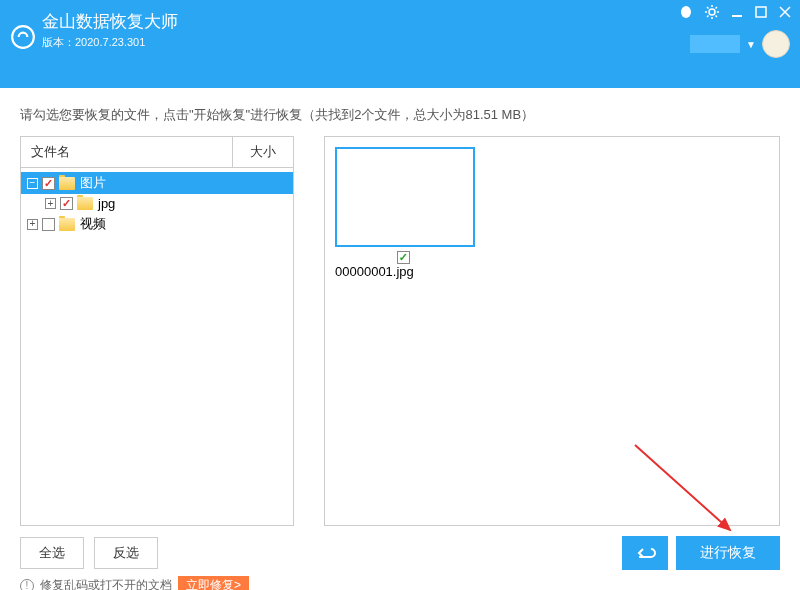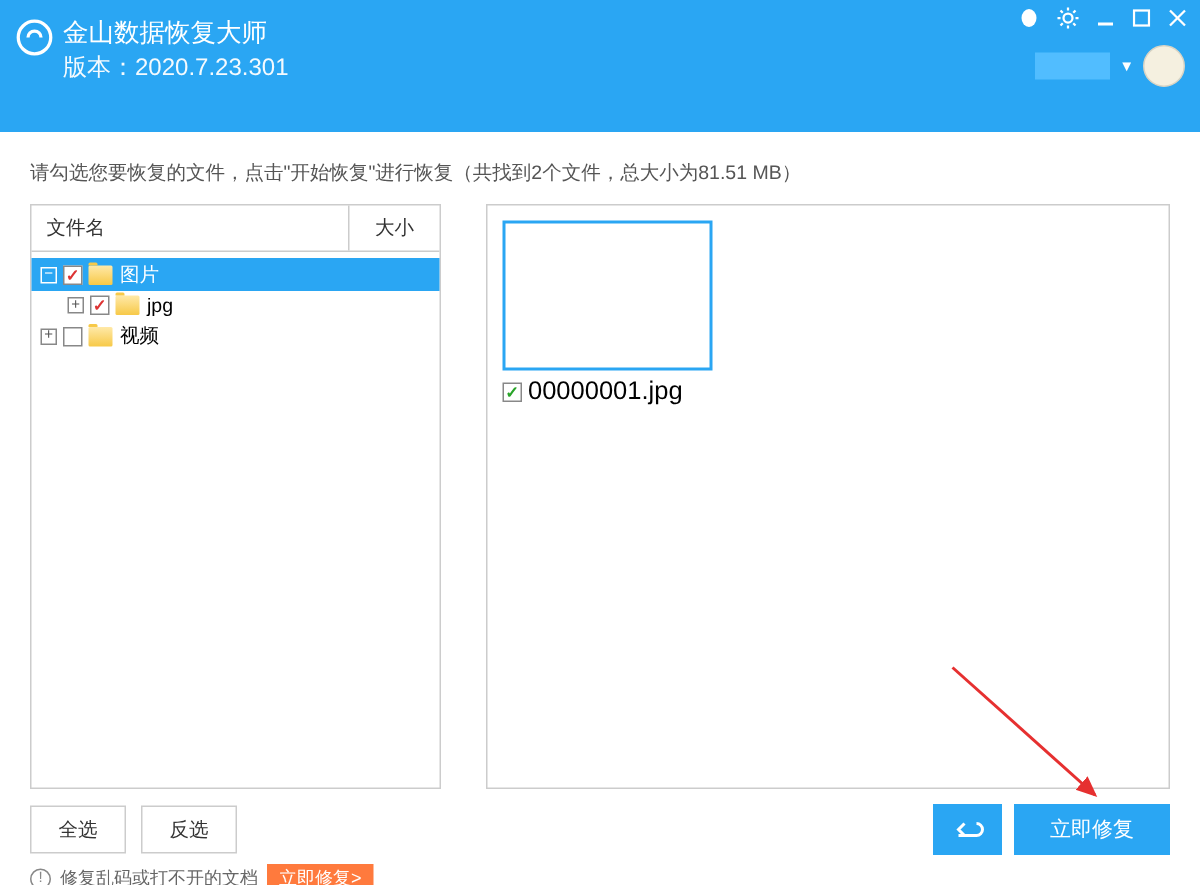--- a/index.html
+++ b/index.html
@@ -1,23 +1,23 @@
 <!DOCTYPE html>
 <html><head>
 <meta charset="utf-8">
 <style>
 * { margin: 0; padding: 0; box-sizing: border-box; }
 body { font-family: "Microsoft YaHei", Arial, sans-serif; font-size: 13px; background: #fff; width: 800px; height: 590px; overflow: hidden; }
 
 .header { background: #2aa6f3; height: 88px; position: relative; color: #fff; }
-.logo-area { position: absolute; left: 10px; top: 10px; display: flex; align-items: flex-start; }
+.logo-area { position: absolute; left: 10px; top: 10px; display: flex; align-items: flex-end; }
 .logo-icon { width: 26px; height: 26px; margin-right: 6px; margin-top: 2px; }
 .title-block { display: flex; flex-direction: column; }
 .app-title { font-size: 17px; font-weight: normal; }
-.version { font-size: 16px; margin-top: 2px; opacity: 0.95; }
+.version { font-size: 11px; margin-top: 2px; opacity: 0.95; }
 
 .header-controls { position: absolute; right: 8px; top: 4px; display: flex; align-items: center; gap: 10px; }
 .header-icon { width: 16px; height: 16px; cursor: pointer; display: flex; align-items: center; justify-content: center; }
 .window-btn { width: 14px; height: 14px; cursor: pointer; display: flex; align-items: center; justify-content: center; }
 
 .avatar-area { position: absolute; right: 10px; top: 30px; display: flex; align-items: center; gap: 6px; }
 .avatar-placeholder { width: 50px; height: 18px; background: #51bdff; }
 .dropdown-arrow { color: #fff; font-size: 10px; }
 .avatar-circle { width: 28px; height: 28px; border-radius: 50%; background: #f5f0e0; border: 1px solid #d9d4c4; }
 
@@ -38,21 +38,21 @@
 .expander { width: 11px; height: 11px; border: 1px solid #888; display: flex; align-items: center; justify-content: center; font-size: 10px; line-height: 1; color: #555; margin-right: 4px; background: #fff; }
 .tree-row.selected .expander { border-color: #fff; background: transparent; color: #fff; }
 .chk { width: 13px; height: 13px; border: 1px solid #888; margin-right: 4px; display: flex; align-items: center; justify-content: center; background: #fff; }
 .chk.checked::after { content: "✓"; color: #d33; font-size: 11px; font-weight: bold; }
 .folder-icon { width: 16px; height: 13px; background: linear-gradient(#ffe9a8, #f7c948); border-radius: 1px; margin-right: 5px; position: relative; }
 .folder-icon::before { content: ""; position: absolute; top: -2px; left: 0; width: 6px; height: 2px; background: #f7c948; border-radius: 1px 1px 0 0; }
 
 .preview-panel { flex: 1; border: 1px solid #ccc; background: #fff; padding: 10px; }
 .thumb { display: inline-flex; flex-direction: column; align-items: flex-start; }
 .thumb-box { width: 140px; height: 100px; border: 2px solid #2aa6f3; background: #fff; }
-.thumb-label { display: flex; align-items: center; margin-top: 4px; font-size: 17px; }
+.thumb-label { display: flex; align-items: flex-end; margin-top: 4px; font-size: 13px; flex-direction: column; }
 .thumb-chk { width: 13px; height: 13px; border: 1px solid #888; margin-right: 4px; display: flex; align-items: center; justify-content: center; }
 .thumb-chk.checked::after { content: "✓"; color: #28a428; font-size: 11px; font-weight: bold; }
 
 .footer { padding: 10px 20px 0; }
 .footer-row1 { display: flex; align-items: center; justify-content: space-between; }
 .footer-left { display: flex; gap: 10px; }
 .btn-outline { border: 1px solid #ccc; background: #fff; padding: 6px 18px; font-size: 13px; cursor: pointer; color: #333; }
 .footer-right { display: flex; gap: 8px; }
 .btn-back { background: #2aa6f3; border: none; width: 46px; height: 34px; display: flex; align-items: center; justify-content: center; cursor: pointer; }
 .btn-primary { background: #2aa6f3; border: none; color: #fff; padding: 0 24px; height: 34px; font-size: 14px; cursor: pointer; }
@@ -160,21 +160,21 @@
       <button class="btn-outline">全选</button>
       <button class="btn-outline">反选</button>
     </div>
     <div class="footer-right">
       <button class="btn-back">
         <svg width="22" height="16" viewBox="0 0 22 16">
             <path d="M5 8 h12 a4 4 0 0 0 0 -8" fill="none" stroke="#fff" stroke-width="2" transform="translate(0,4)"></path>
             <path d="M9 4 L5 8 L9 12" fill="none" stroke="#fff" stroke-width="2"></path>
           </svg>
       </button>
-      <button class="btn-primary">立即修复</button>
+      <button class="btn-primary">进行恢复</button>
     </div>
   </div>
   <div class="footer-row2">
     <span class="info-icon">!</span>
     <span class="info-text">修复乱码或打不开的文档</span>
     <span class="fix-link">立即修复&gt;</span>
   </div>
 </div>
 
 <svg class="arrow-annotation" style="left:630px; top:440px;" width="130" height="110">

